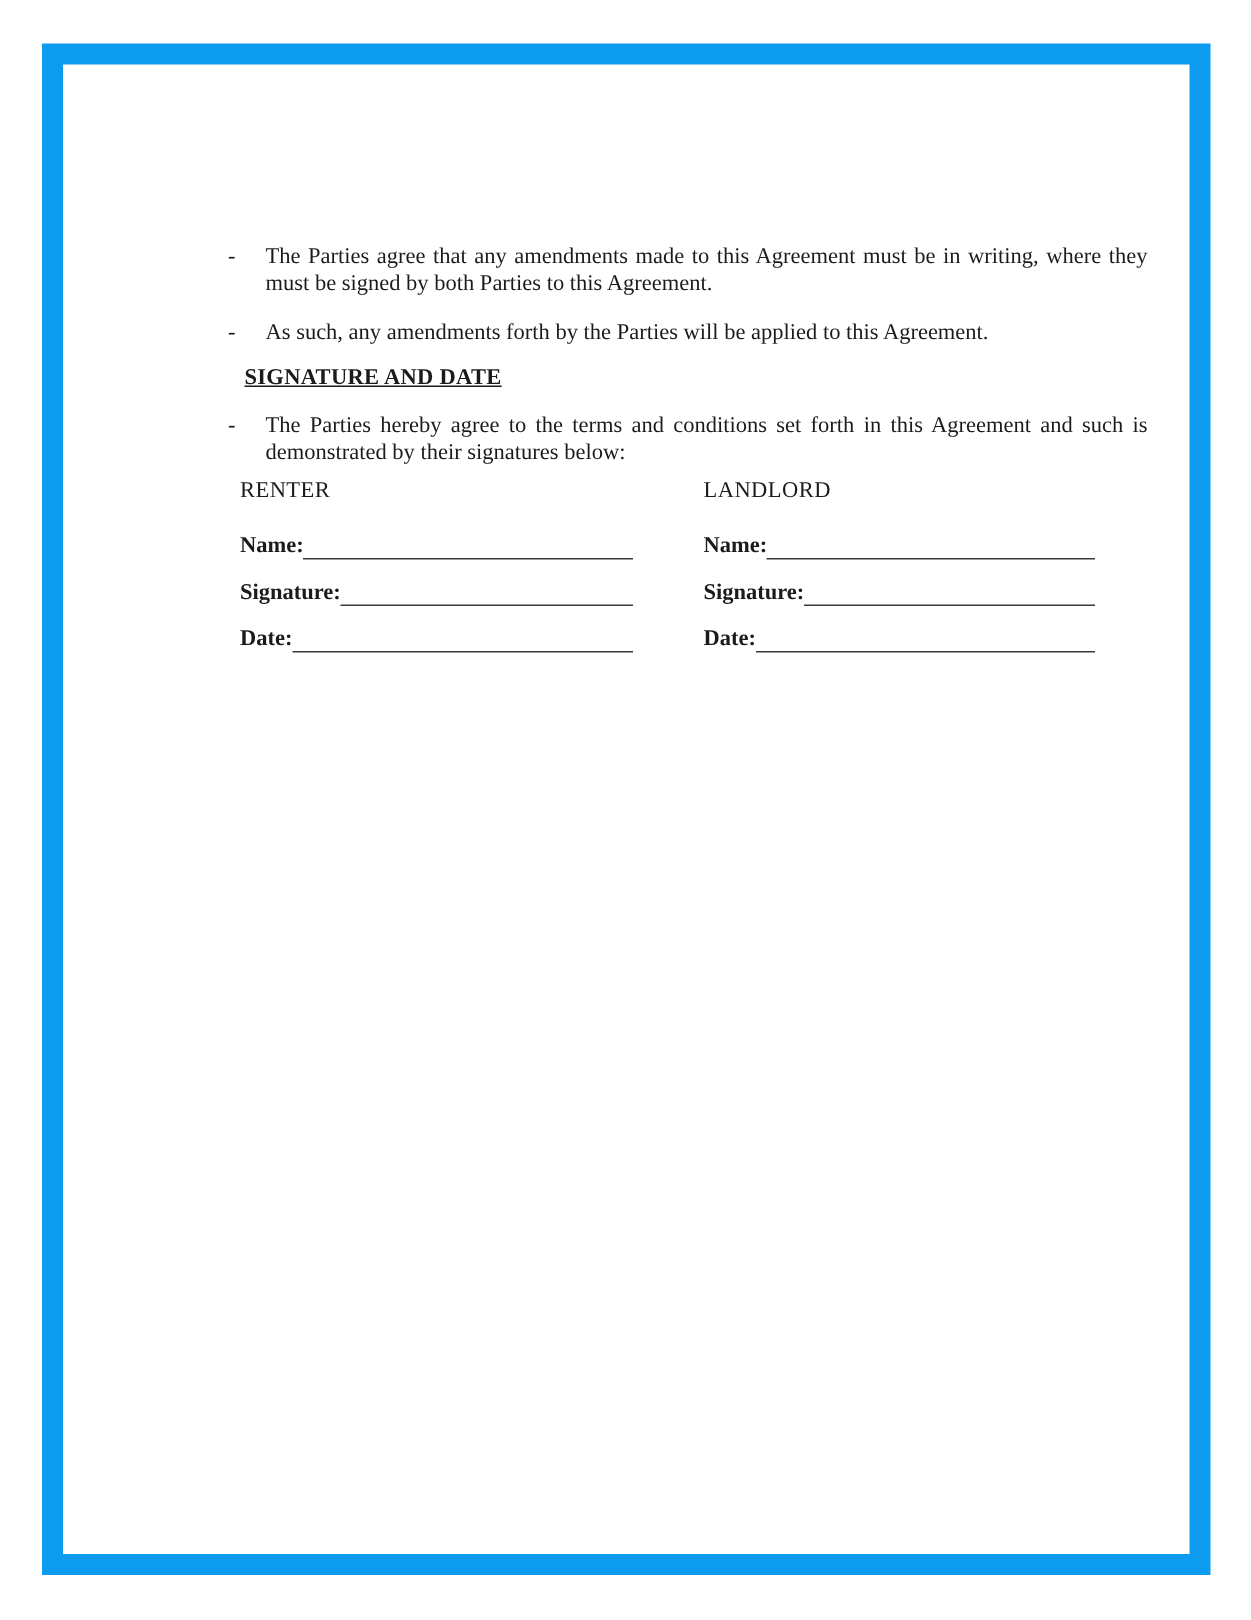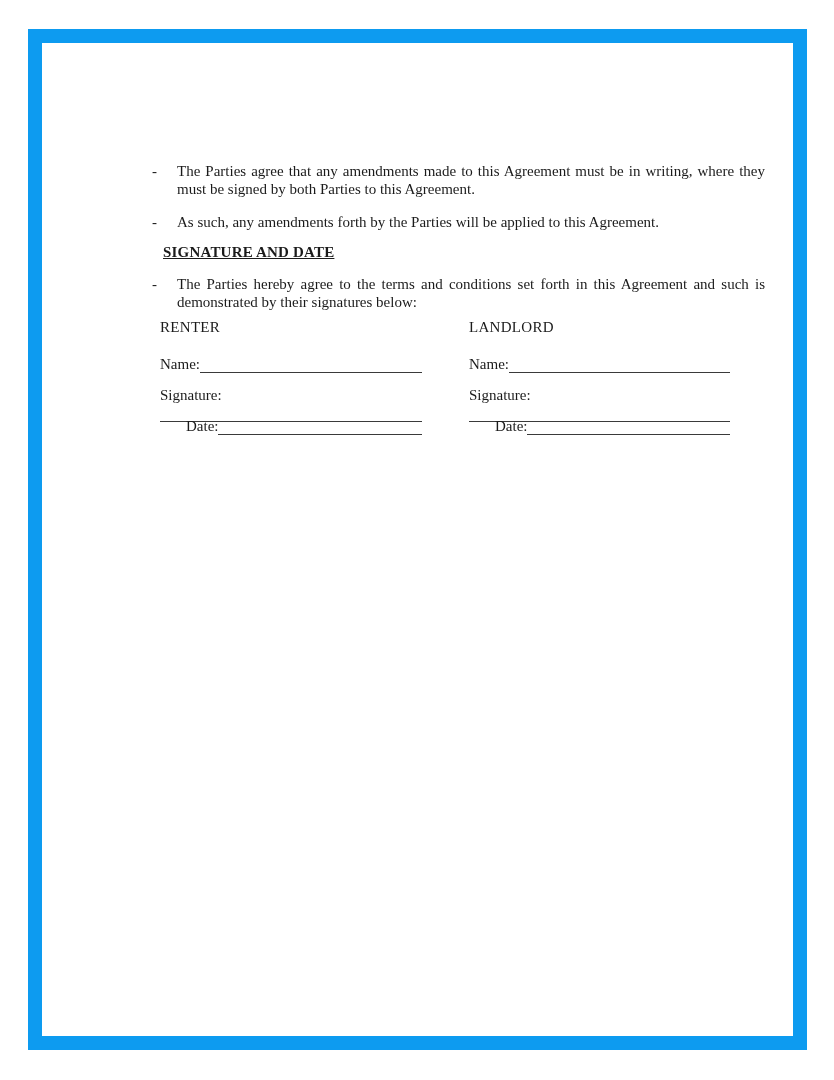--- a/index.html
+++ b/index.html
@@ -42,24 +42,24 @@
     font-weight: bold;
     text-decoration: underline;
     letter-spacing: 0.2px;
     margin-left: 11px;
   }
   .sig-block { position: absolute; top: 156px; left: 0; width: 613px; height: 130px; }
   .sig-col { position: absolute; top: 0; }
   .sig-col.left  { left: 8px;   width: 262px; }
   .sig-col.right { left: 317px; width: 261px; }
   .party { position: absolute; top: 0; left: 0; letter-spacing: 0.3px; }
-  .field { position: absolute; left: 0; right: 0; display: flex; }
+  .field { position: absolute; left: 0; right: 0; display: flex; font-weight: bold; }
   .field.f-name { top: 37px; }
-  .field.f-sig  { top: 68px; flex-direction: column; }
-  .field.f-date { top: 99px; margin-left: 26px; }
+  .field.f-sig  { top: 68px; }
+  .field.f-date { top: 99px; }
   .field .flabel { flex: none; white-space: nowrap; }
   .field .fline {
     flex: 1;
     border-bottom: 1px solid var(--line);
     min-height: 18px;
   }
 </style>
 </head>
 <body>
 

